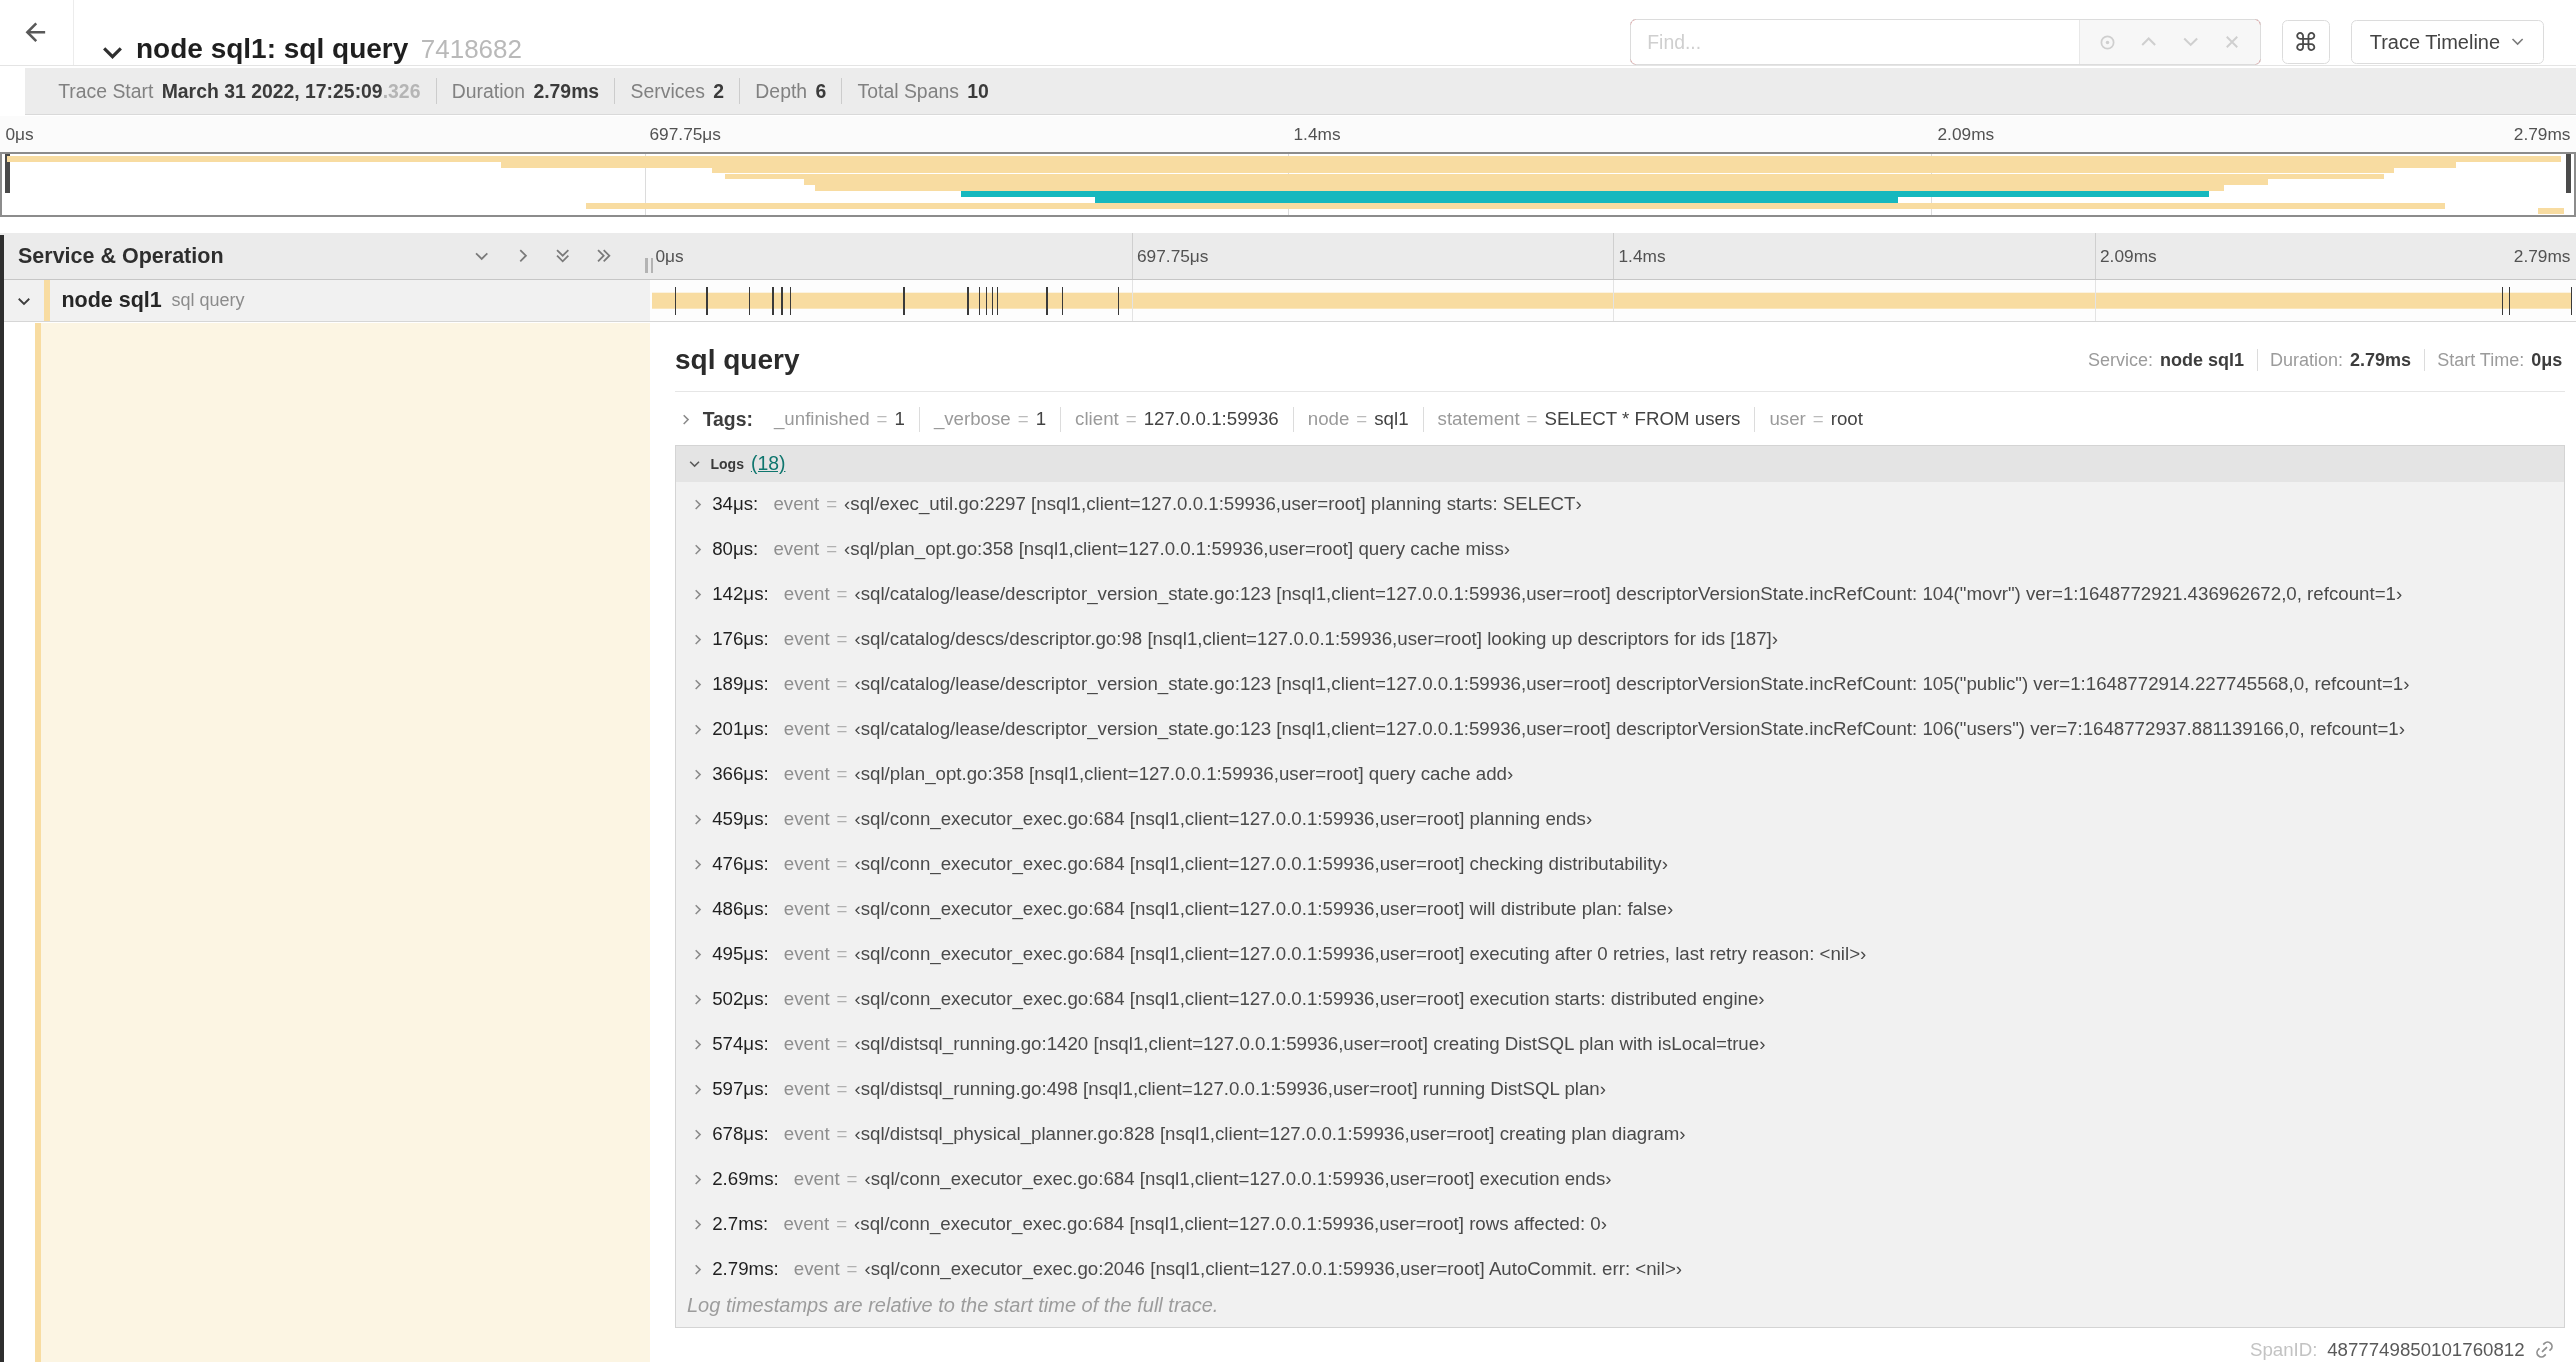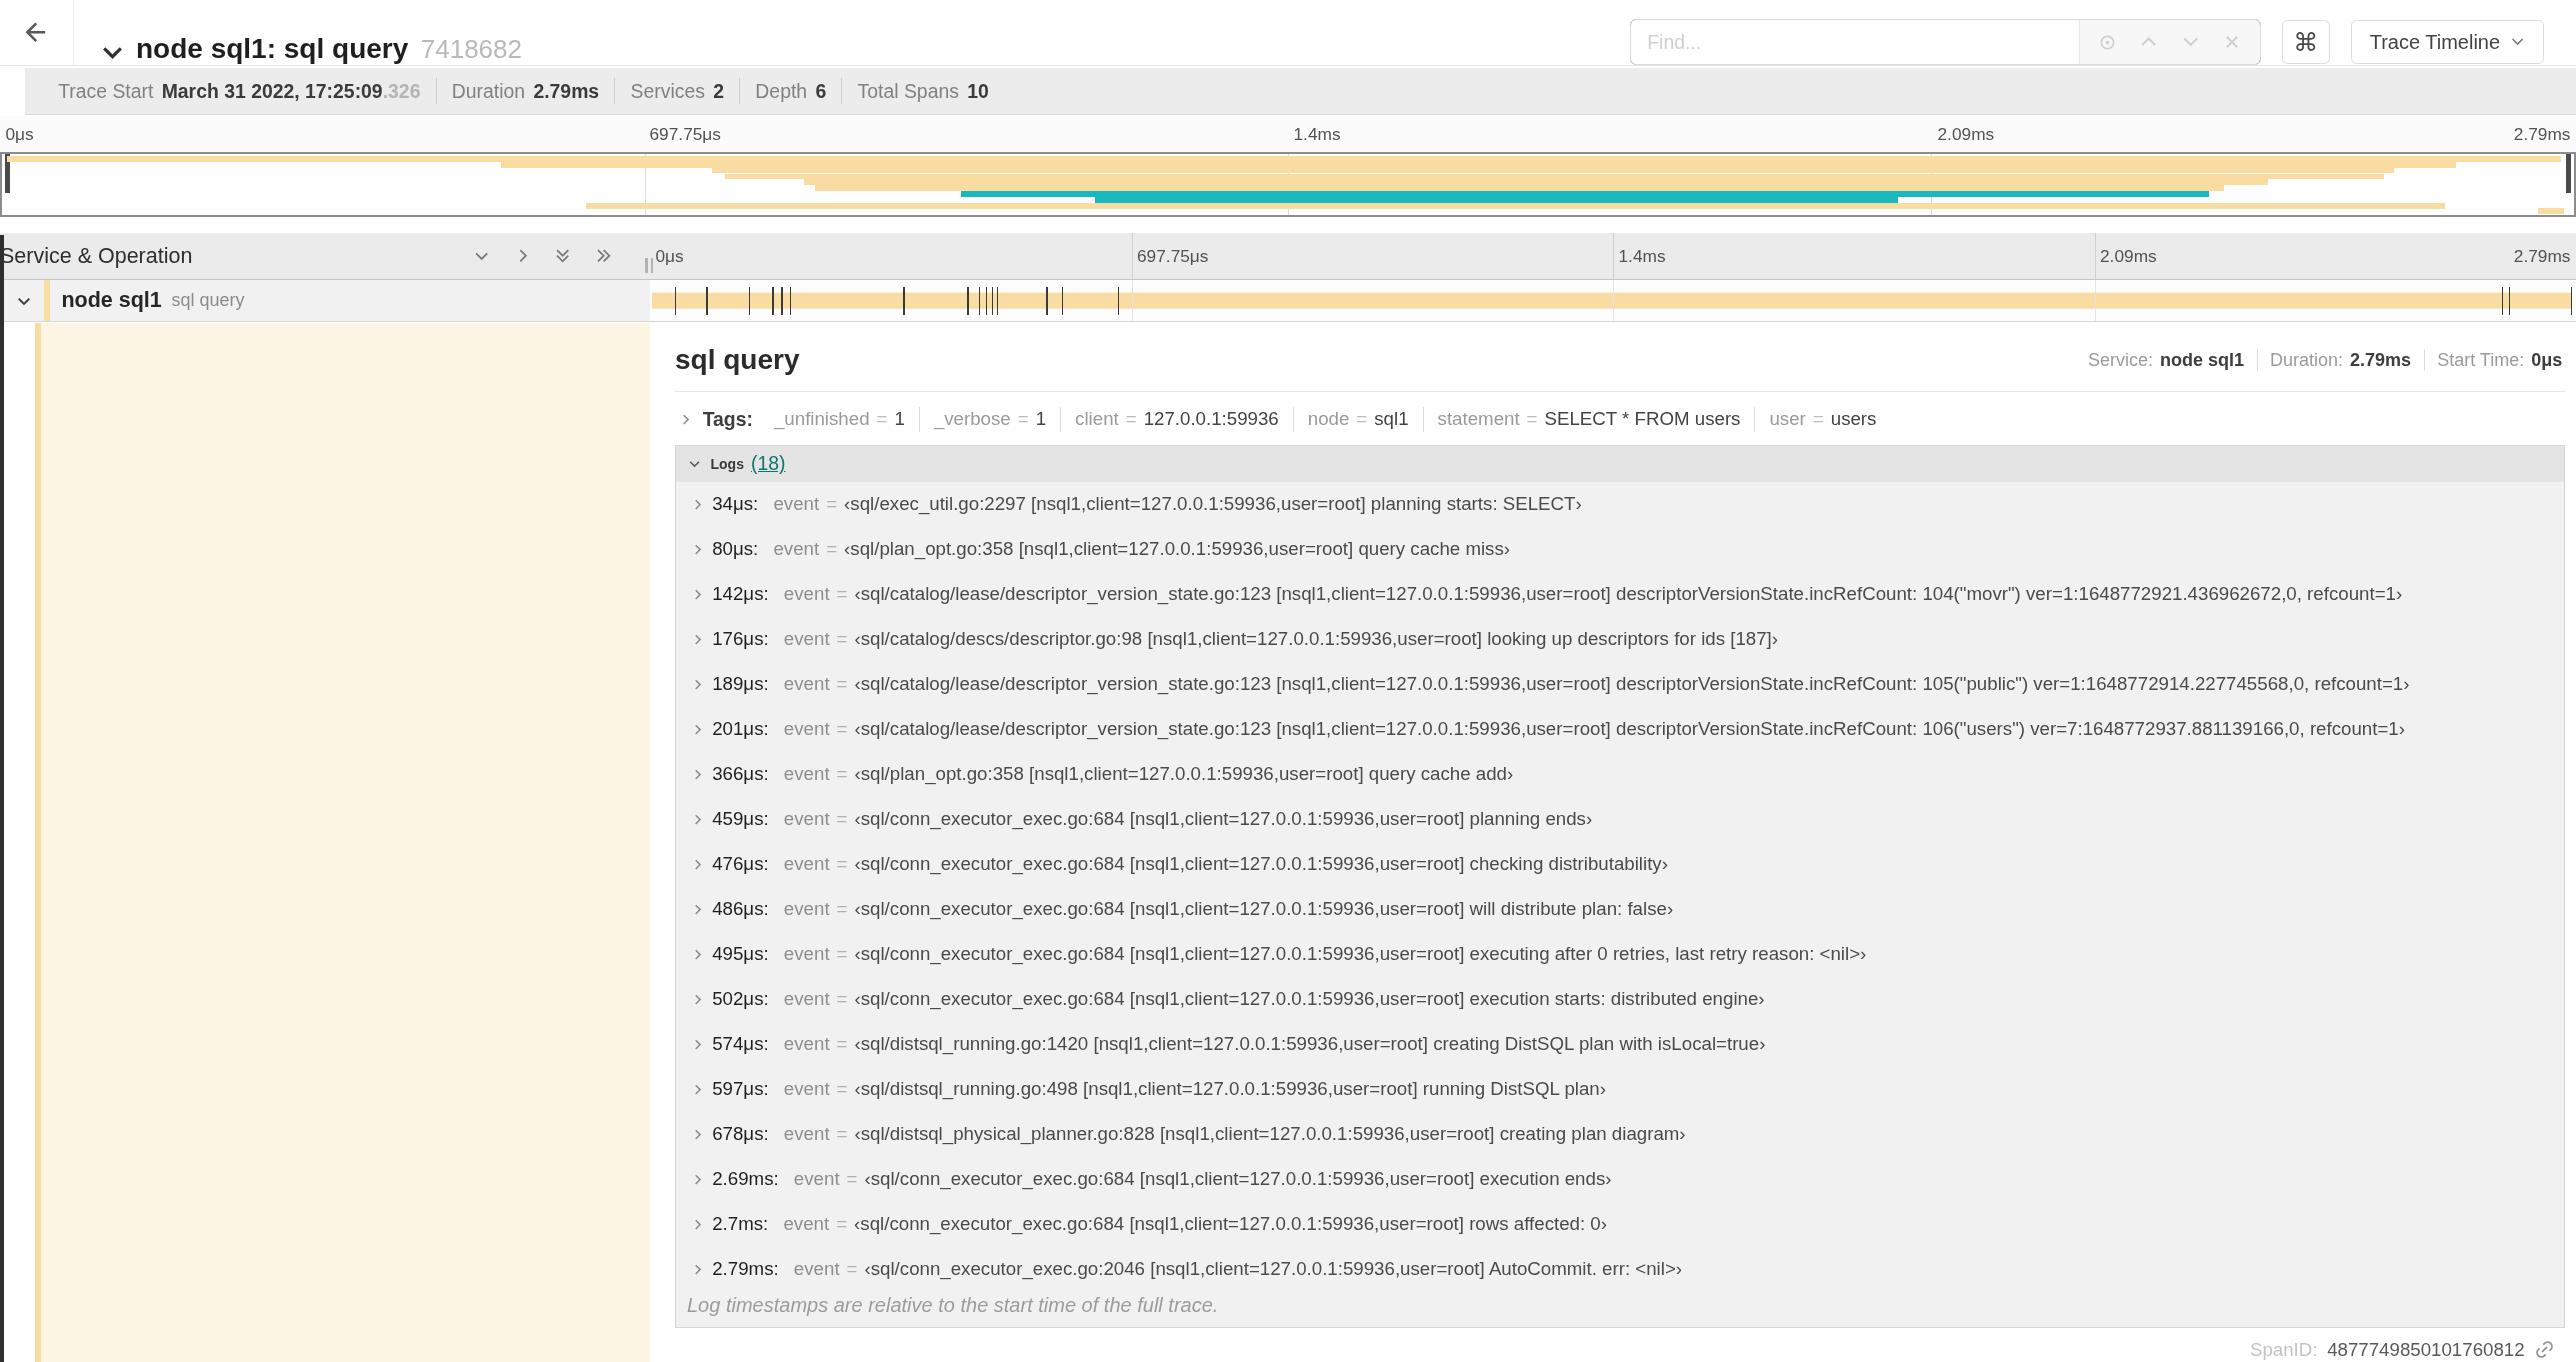--- a/index.html
+++ b/index.html
@@ -49,21 +49,21 @@
   .gridline{position:absolute;top:0;bottom:0;width:1.4px;}
   .mini-map .gridline{background:#dcdcdc;}
   .mini-bar{position:absolute;height:5.5px;}
   .mini-handle{position:absolute;top:0;width:4.8px;height:39px;background:#4a4a4a;}
   .mini-handle.left{left:2.8px;} .mini-handle.right{right:2.8px;}
 
   
   .grid-header{position:absolute;left:0;top:233px;width:100%;height:47px;background:#ebebeb;
     border-bottom:1.4px solid #c6c6c6;box-sizing:border-box;}
   .gh-left{position:absolute;left:0;top:0;width:650px;height:100%;display:flex;align-items:center;}
-  .gh-title{font-size:21.5px;font-weight:normal;color:#2e2e2e;}
+  .gh-title{font-size:21.5px;font-weight:bold;color:#2e2e2e;margin-left:18px;}
   .gh-icons{margin-left:auto;display:flex;align-items:center;gap:21px;margin-right:37px;color:#7a7a7a;}
   .gh-icons .icon{cursor:pointer;display:flex;}
   .col-resizer{position:absolute;left:641px;bottom:4.2px;width:16.6px;height:18px;display:flex;gap:3.5px;
     align-items:center;justify-content:center;cursor:col-resize;}
   .col-resizer i{display:block;width:2.1px;height:15.2px;background:#b3b3b3;}
   .gh-ruler{position:absolute;left:650px;right:0;top:0;height:100%;}
   .gh-ruler .gridline{background:#cfcfcf;}
 
   
   .span-row{position:absolute;left:0;top:280px;width:100%;height:42px;border-bottom:1.4px solid #d6d6d6;
@@ -395,21 +395,21 @@
           <span class="tag-val">sql1</span>
         </div>
         <div class="tag-item">
           <span class="tag-key">statement</span>
           <span class="tag-eq">=</span>
           <span class="tag-val">SELECT * FROM users</span>
         </div>
         <div class="tag-item">
           <span class="tag-key">user</span>
           <span class="tag-eq">=</span>
-          <span class="tag-val">users</span>
+          <span class="tag-val">root</span>
         </div>
       </div>
 
     <div class="logs-box">
       <div class="logs-header">
         <span class="chev-icon">
           <svg width="15.2" height="15.2" viewBox="0 0 24 24" fill="none" stroke="currentColor" stroke-width="2.4">
               <path d="M5 9l7 7 7-7"></path>
             </svg>
         </span>

